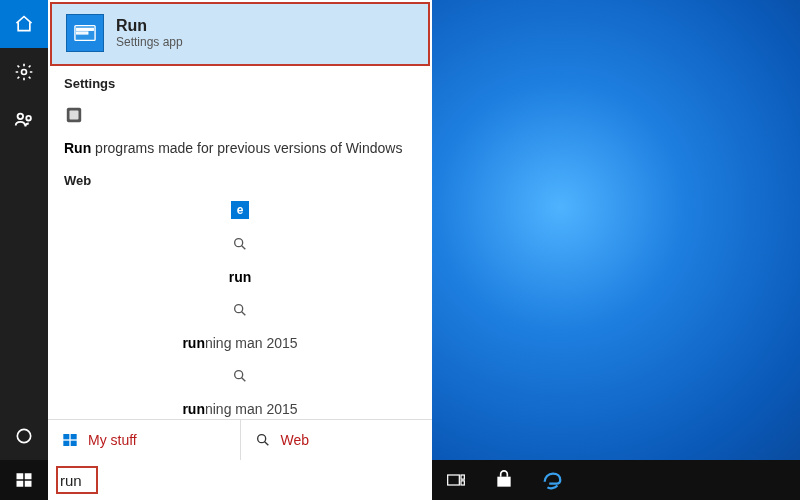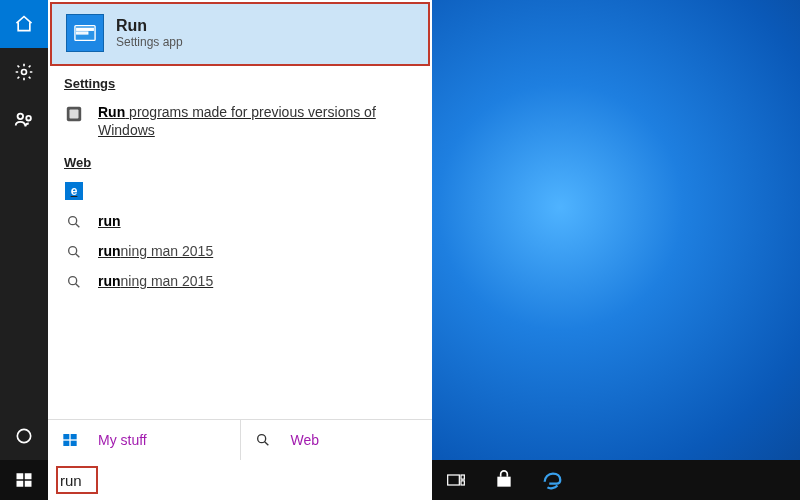--- a/index.html
+++ b/index.html
@@ -12,29 +12,29 @@
   .sidebar{position:absolute;left:0;top:0;width:48px;height:460px;background:#1f1f1f;display:flex;flex-direction:column;align-items:center;color:#fff;}
   .sidebar .sb-btn{width:48px;height:48px;display:flex;align-items:center;justify-content:center;}
   .sidebar .sb-btn.active{background:#0078d7;}
   .sidebar .push{flex:1}
   .panel{position:absolute;left:48px;top:0;width:384px;height:460px;background:#fff;display:flex;flex-direction:column;font-size:14px;color:#222;}
   .best-match{background:#cce4f7;padding:10px 14px 12px 14px;border:2px solid #c0392b;margin:2px;display:flex;align-items:center;gap:12px;}
   .best-match .icon-box{width:36px;height:36px;background:#1d87e4;border:1px solid #0f64ad;display:flex;align-items:center;justify-content:center;}
   .best-match .title{font-weight:600;font-size:16px;line-height:18px;}
   .best-match .sub{font-size:12px;color:#555;}
   .section-header{padding:8px 16px 4px 16px;font-weight:600;color:#222;font-size:13px;}
-  .item{display:flex;align-items:flex-start;gap:14px;padding:8px 16px;}
+  .item{display:flex;align-items:flex-start;gap:14px;padding:8px 16px;flex-direction:column;}
   .item .ic{width:20px;flex:0 0 20px;display:flex;align-items:center;justify-content:center;margin-top:2px;}
   .item .txt{flex:1;line-height:18px;color:#333;}
   .item.compact{padding:6px 16px;align-items:center;}
   .item.compact .txt{color:#444;}
   strong{font-weight:700;color:#000;}
-  .scroll{flex:1;overflow:hidden;text-decoration:underline;}
+  .scroll{flex:1;overflow:hidden;}
   .filters{height:40px;border-top:1px solid #ddd;display:flex;}
-  .filters .f{flex:1;display:flex;align-items:center;gap:20px;padding:0 14px;color:#a21caf;}
+  .filters .f{flex:1;display:flex;align-items:center;gap:10px;padding:0 14px;color:#b91c1c;}
   .filters .f + .f{border-left:1px solid #ddd;}
   .searchbox{position:absolute;left:48px;bottom:0;width:384px;height:40px;background:#fff;display:flex;align-items:center;padding:0 10px;box-sizing:border-box;}
   .searchbox input{border:none;outline:none;font-size:15px;flex:1;color:#222;background:transparent;font-family:inherit;}
   .searchbox .hl{position:absolute;left:8px;bottom:6px;width:38px;height:24px;border:2px solid #c0392b;pointer-events:none;}
   .edge-ic{width:18px;height:18px;background:#0078d7;color:#fff;font-size:12px;font-weight:700;display:flex;align-items:center;justify-content:center;font-family:Arial;}
 </style>
 </head>
 <body>
 
 <div class="desktop"></div>

